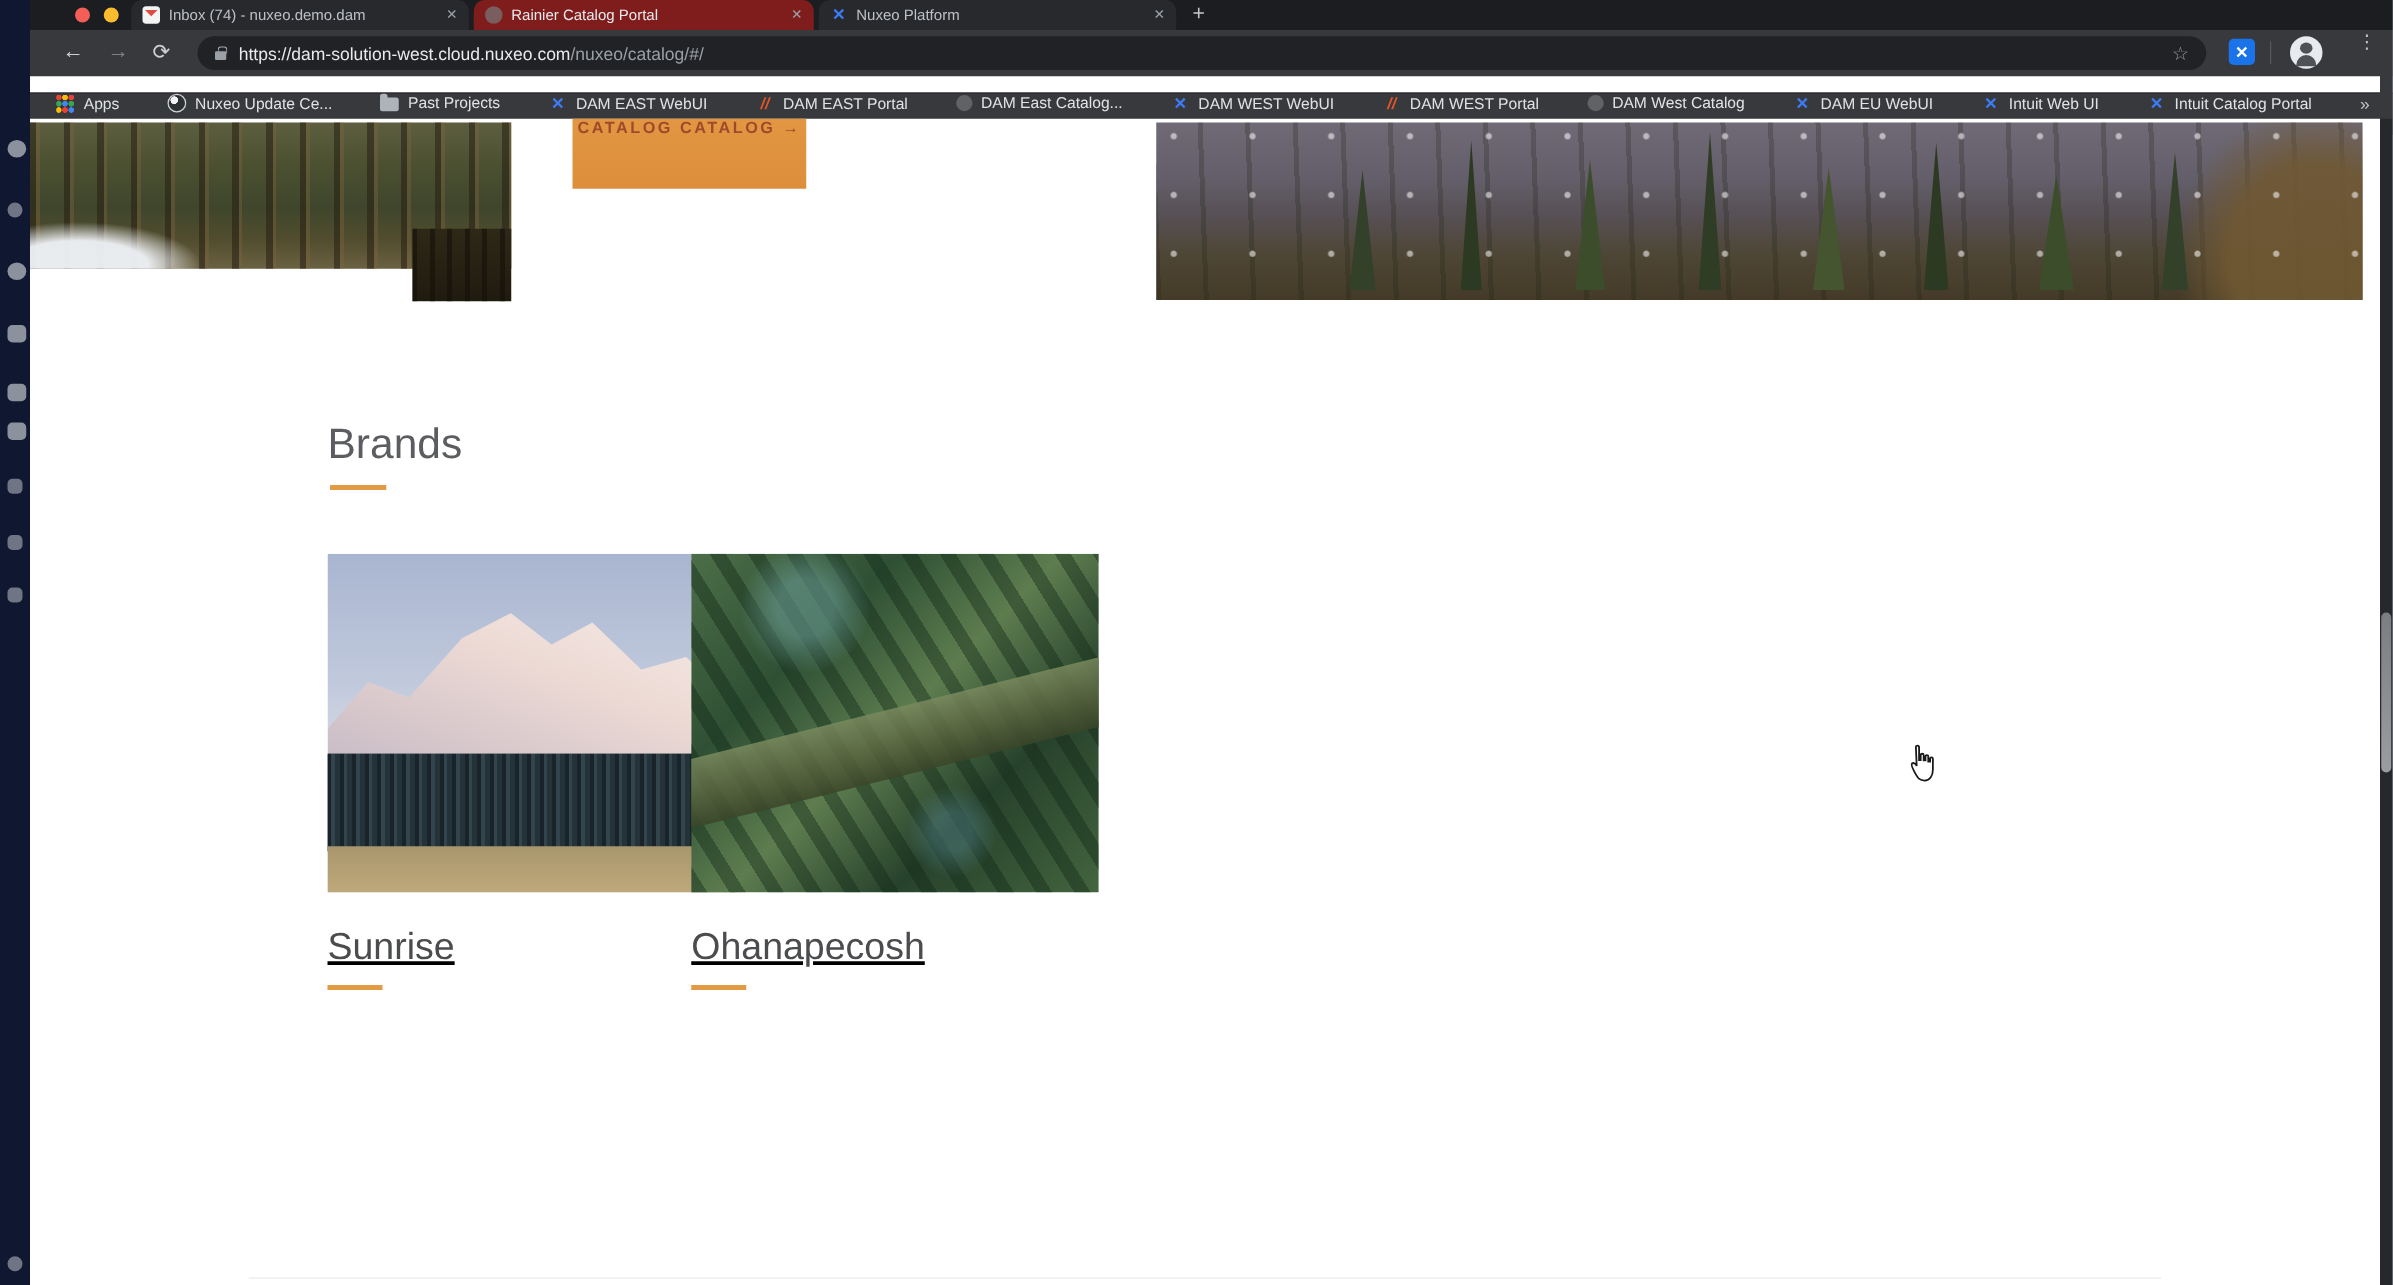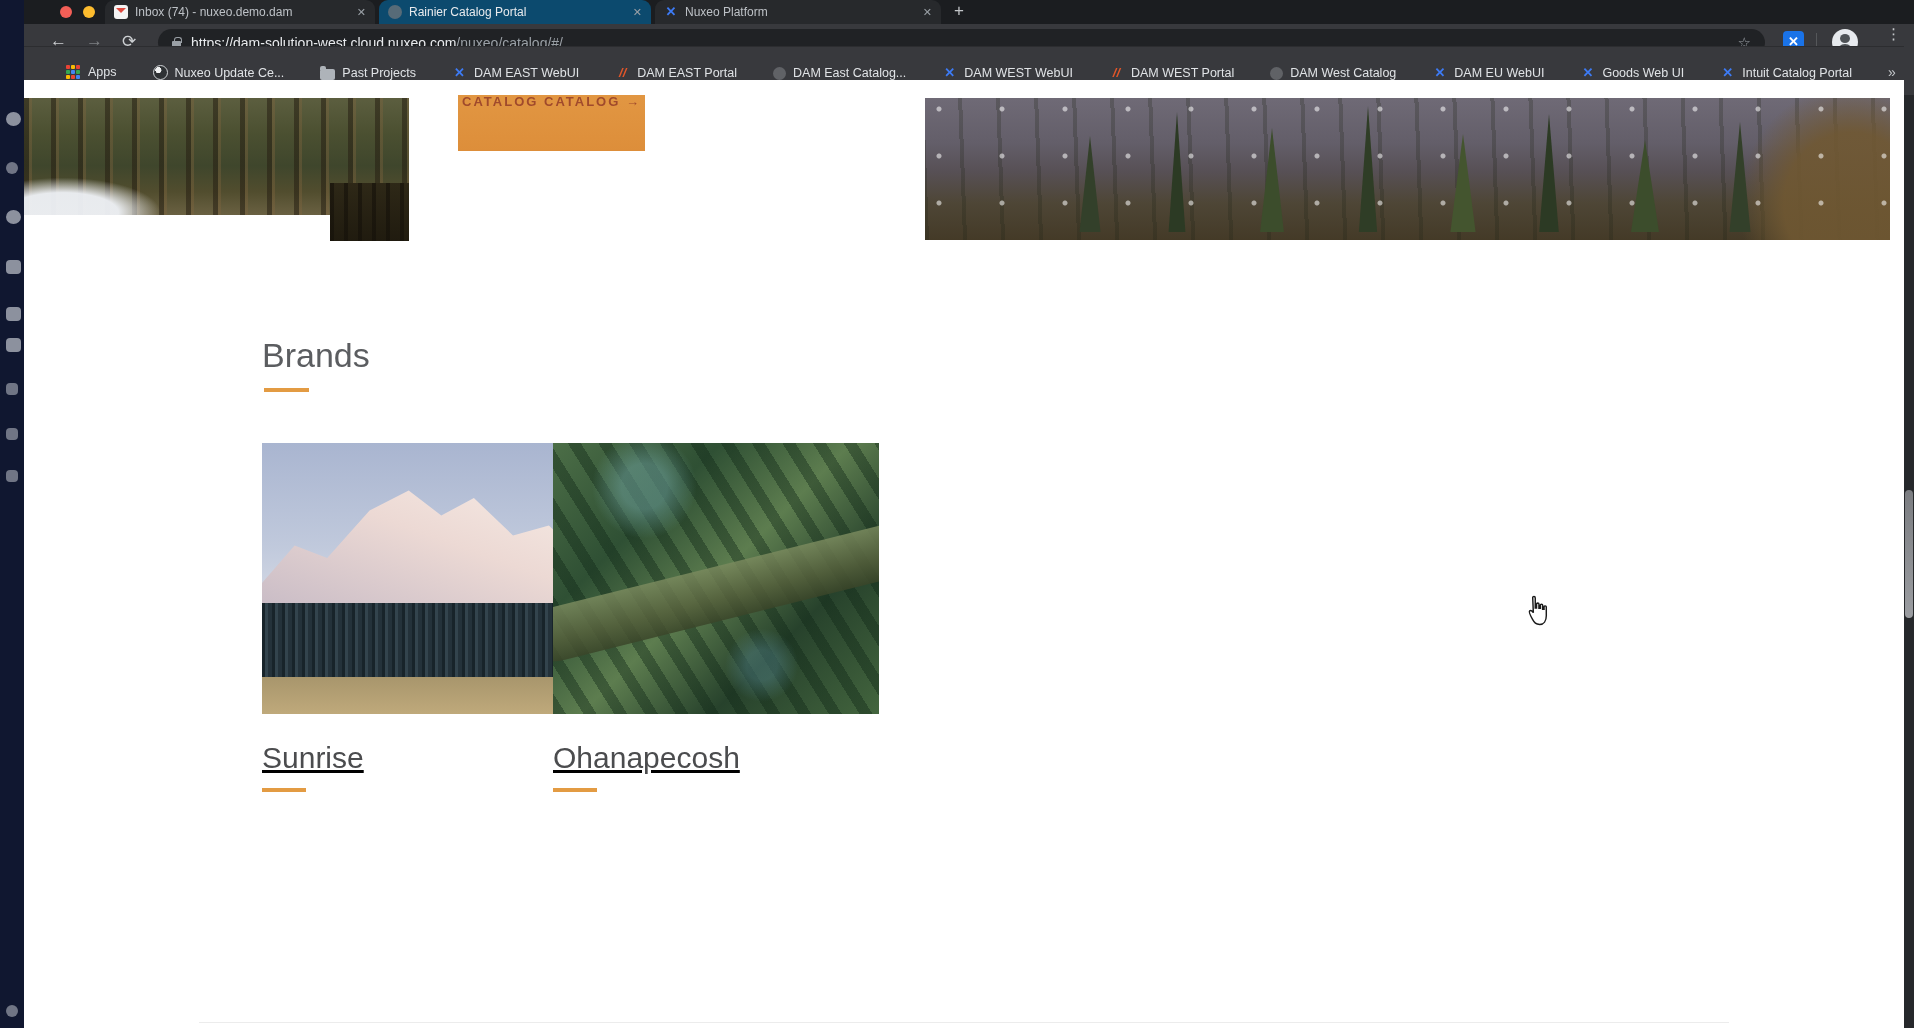--- a/index.html
+++ b/index.html
@@ -17,21 +17,21 @@
   .browser { position:absolute; left:24px; top:0; width:1890px; height:1028px; background:#fff; }
 
   
   .tabstrip { position:absolute; left:0; top:0; width:100%; height:24px; background:#1b1d20; }
   .lights { position:absolute; left:36px; top:6px; display:flex; gap:11px; }
   .light { width:12px; height:12px; border-radius:50%; }
   .light.red{background:#f35f57} .light.yellow{background:#fdbc2e} .light.green{background:#2ebb41}
   .tab { position:absolute; top:0; height:24px; display:flex; align-items:center; padding:0 9px; gap:7px;
          border-radius:9px 9px 0 0; font-size:12px; color:#bdc1c6; }
   .tab.inactive { background:#27292c; }
-  .tab.active { background:#0c4a6e; color:#e8eaed; }
+  .tab.active { background:#7f1d1d; color:#e8eaed; }
   .tab-title { flex:1; white-space:nowrap; overflow:hidden; }
   .tab-close { color:#9aa0a6; font-size:11px; line-height:1; }
   .fav { width:14px; height:14px; flex:0 0 auto; position:relative; }
   .fav-gmail { background:#f4f4f4; border-radius:3px; }
   .fav-gmail::after { content:""; position:absolute; left:2px; top:3px; width:0; height:0;
     border-left:5px solid transparent; border-right:5px solid transparent; border-top:5px solid #e04a3f; }
   .fav-globe-dim { background:#77797c; border-radius:50%; opacity:.7; }
   .fav-nuxeo { color:#3d7bf5; font-weight:bold; font-size:13px; text-align:center; line-height:14px; }
   .newtab { position:absolute; left:930px; top:1px; color:#c3c6c9; font-size:17px; }
 
@@ -49,22 +49,22 @@
   .omni-star { margin-left:auto; color:#9aa0a6; font-size:15px; }
   .ext-x { position:absolute; left:1759px; top:7px; width:21px; height:21px; background:#1a73e8;
     border-radius:4px; color:#fff; font-weight:bold; font-size:13px; text-align:center; line-height:21px; }
   .tb-sep { position:absolute; left:1792px; top:9px; width:1px; height:18px; background:#55575a; }
   .avatar { position:absolute; left:1808px; top:5px; width:26px; height:26px; border-radius:50%; background:#e7eaee; }
   .avatar::before { content:""; position:absolute; left:8px; top:5px; width:10px; height:9px; border-radius:50%; background:#4e5256; }
   .avatar::after { content:""; position:absolute; left:5px; top:15px; width:16px; height:9px; border-radius:8px 8px 0 0; background:#4e5256; }
   .menu-dots { position:absolute; left:1862px; top:6px; width:4px; height:24px; color:#c3c6c9; font-size:15px; letter-spacing:0; line-height:8px; }
 
   
-  .bookbar { position:absolute; left:0; top:46px; width:100%; height:34px; background:#38393d;
-    border-top:1px solid #2c2d30; display:flex; align-items:flex-end; padding:0 18px 0 42px; justify-content:space-between; }
+  .bookbar { position:absolute; left:0; top:74px; width:100%; height:34px; background:#38393d;
+    border-top:1px solid #2c2d30; display:flex; align-items:flex-start; padding:0 18px 0 21px; justify-content:space-between; }
   .bm { display:flex; align-items:center; gap:7px; font-size:12.5px; color:#e0e3e6; white-space:nowrap; }
   .bmi { width:15px; height:15px; flex:0 0 auto; position:relative; }
   .ic-apps { background:
       radial-gradient(circle 2px at 2px 2px,#ea4335 2px,transparent 2.5px),
       radial-gradient(circle 2px at 7px 2px,#fbbc05 2px,transparent 2.5px),
       radial-gradient(circle 2px at 12px 2px,#ea4335 2px,transparent 2.5px),
       radial-gradient(circle 2px at 2px 7px,#34a853 2px,transparent 2.5px),
       radial-gradient(circle 2px at 7px 7px,#4285f4 2px,transparent 2.5px),
       radial-gradient(circle 2px at 12px 7px,#34a853 2px,transparent 2.5px),
       radial-gradient(circle 2px at 2px 12px,#fbbc05 2px,transparent 2.5px),
@@ -279,21 +279,21 @@
       <div class="bm">
         <span class="bmi ic-cat"></span>
         <span>DAM West Catalog</span>
       </div>
       <div class="bm">
         <span class="bmi ic-x">✕</span>
         <span>DAM EU WebUI</span>
       </div>
       <div class="bm">
         <span class="bmi ic-x">✕</span>
-        <span>Goods Web UI</span>
+        <span>Intuit Web UI</span>
       </div>
       <div class="bm">
         <span class="bmi ic-x">✕</span>
         <span>Intuit Catalog Portal</span>
       </div>
       <span class="bm-chevron">»</span>
     </div>
 
     <div class="viewport">
 

